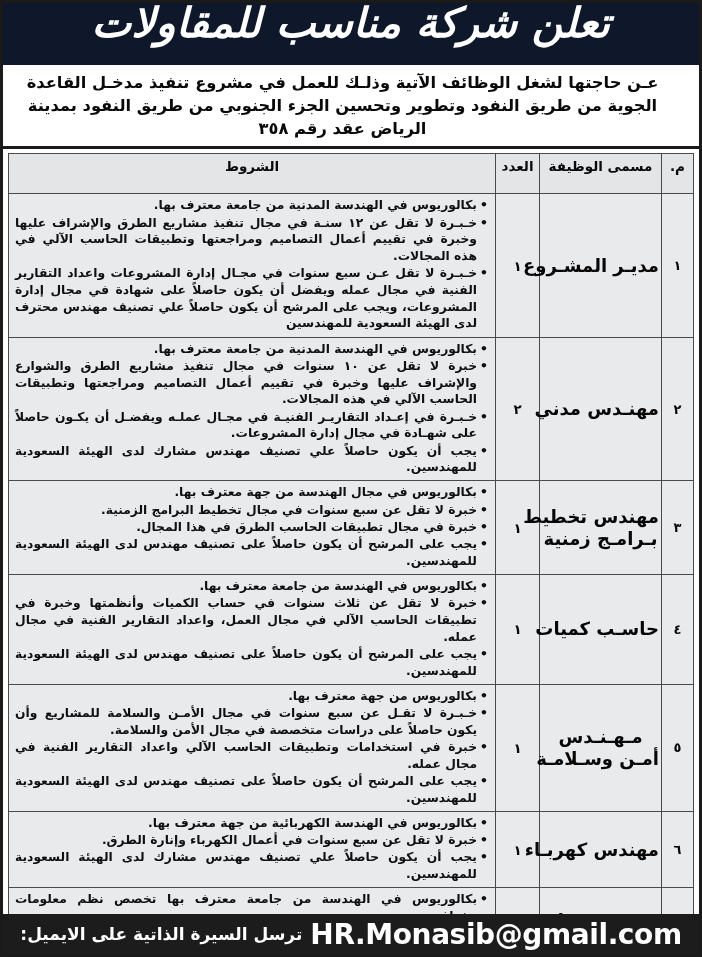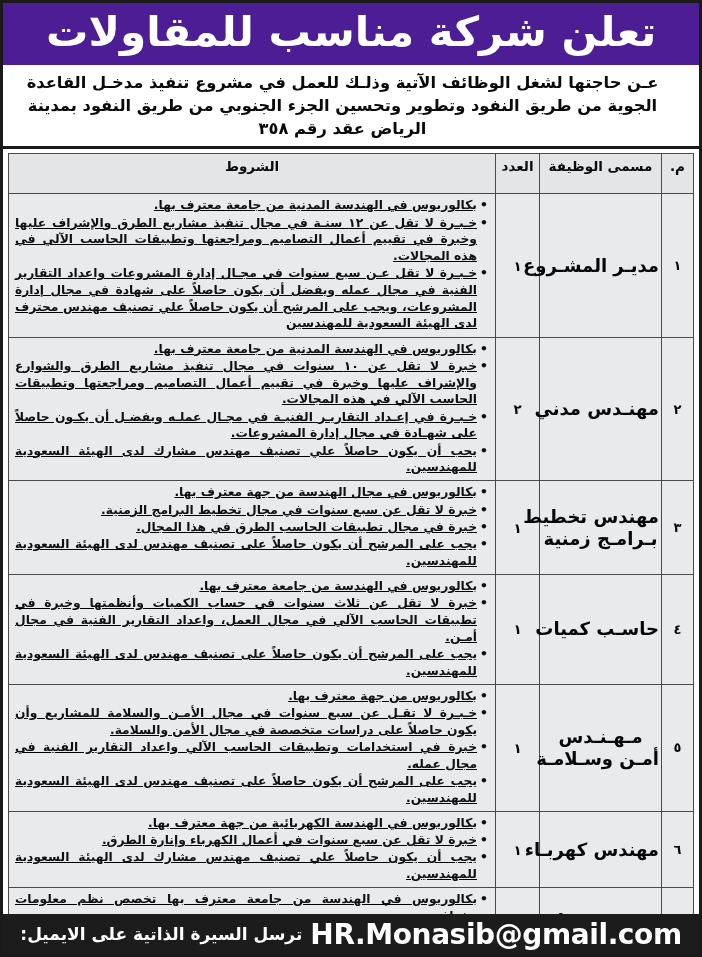--- a/index.html
+++ b/index.html
@@ -18,27 +18,28 @@
     width: 702px;
     height: 957px;
     background: #ffffff;
     position: relative;
     overflow: hidden;
     border: 3px solid #1a1a1a;
   }
 
   
   .masthead {
-    background: #4c1d95;
+    background: #0f172a;
     color: #ffffff;
     height: 62px;
     display: flex;
-    align-items: center;
+    align-items: flex-start;
     justify-content: center;
     padding: 0 14px 4px 14px;
+    font-style: italic;
   }
   .masthead-title {
     font-size: 41px;
     font-weight: bold;
     letter-spacing: -0.5px;
     line-height: 1;
     white-space: nowrap;
     text-align: center;
     transform: scaleX(1.03);
   }
@@ -113,21 +114,21 @@
     font-size: 13.5px;
     font-weight: bold;
     color: #0a0a0a;
   }
 
   td.req {
     padding: 3px 7px 4px 6px;
     text-align: right;
   }
 
-  ul.reqs { list-style: none; text-decoration: underline; }
+  ul.reqs { list-style: none; }
   ul.reqs li {
     font-size: 12.3px;
     font-weight: bold;
     color: #101010;
     line-height: 1.36;
     padding-right: 11px;
     position: relative;
     text-align: justify;
     text-align-last: right;
     margin-bottom: 0.5px;
@@ -243,21 +244,21 @@
           </tr>
           <tr>
             <td class="num">٤</td>
             <td class="title">
               <span class="ln">حاسـب كميات</span>
             </td>
             <td class="count">١</td>
             <td class="req">
               <ul class="reqs">
                 <li>بكالوريوس في  الهندسة من جامعة معترف بها.</li>
-                <li>خبرة لا تقل عن ثلاث سنوات في حساب الكميات وأنظمتها وخبرة في تطبيقات الحاسب الآلي في مجال العمل، واعداد التقارير الفنية في مجال أمـن.</li>
+                <li>خبرة لا تقل عن ثلاث سنوات في حساب الكميات وأنظمتها وخبرة في تطبيقات الحاسب الآلي في مجال العمل، واعداد التقارير الفنية في مجال عمله.</li>
                 <li>يجب على المرشح أن يكون حاصلاً على  تصنيف مهندس لدى الهيئة السعودية للمهندسين.</li>
               </ul>
             </td>
           </tr>
           <tr>
             <td class="num">٥</td>
             <td class="title">
               <span class="ln">مـهـنـدس</span>
               <span class="ln">أمـن وسـلامـة</span>
             </td>

